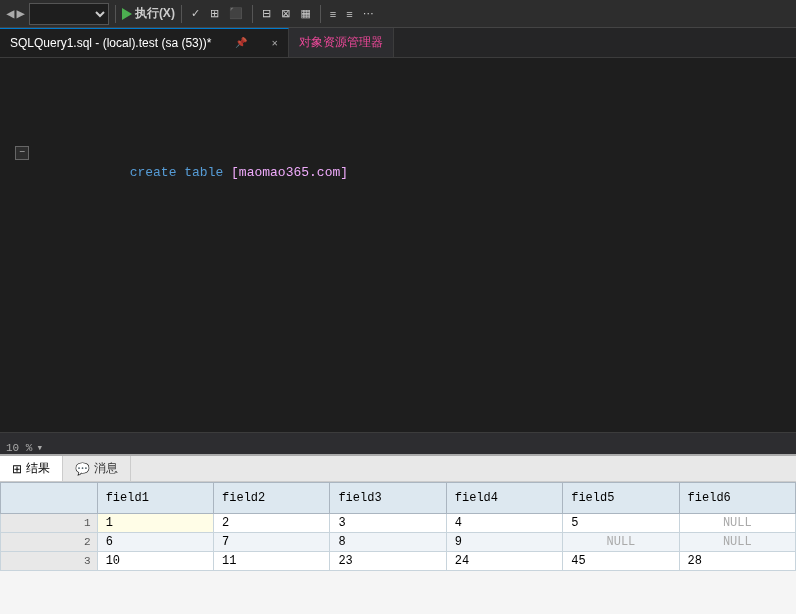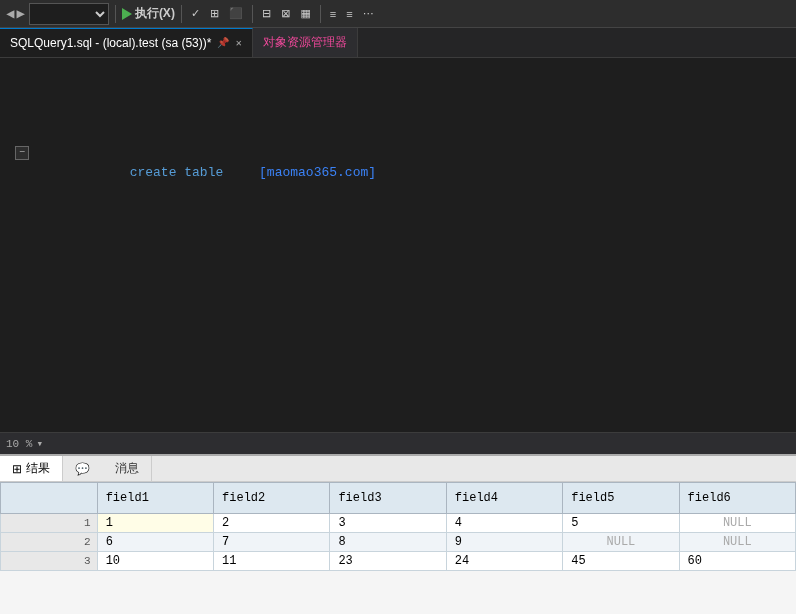--- a/index.html
+++ b/index.html
@@ -51,21 +51,21 @@
       border-bottom: 1px solid #3c3c3c;
     }
     .tab {
       display: flex;
       align-items: center;
       padding: 0 10px;
       font-size: 12px;
       color: #ccc;
       cursor: pointer;
       border-right: 1px solid #3c3c3c;
-      gap: 6px;
+      gap: 24px;
       background: #1e1e1e;
     }
     .tab.active {
       background: #1e1e1e;
       color: #fff;
       border-top: 1px solid #007acc;
     }
     .tab.inactive {
       background: #2d2d30;
       color: #ec4899;
@@ -98,29 +98,29 @@
       position: relative;
     }
 
     .code-area {
       padding: 0 8px;
       min-height: 100%;
       white-space: pre;
       line-height: 1.55;
     }
     .kw-keyword { color: #569cd6; }
-    .bracket-name { color: #3b82f6; margin-left: 28px; }
+    .bracket-name { color: #f0abfc; }
     .normal { color: #d4d4d4; }
 
     
     .zoom-bar {
       background: #2d2d30;
       height: 22px;
       display: flex;
-      align-items: center;
+      align-items: flex-end;
       padding: 0 6px;
       font-size: 11px;
       color: #aaa;
       border-top: 1px solid #3c3c3c;
       gap: 4px;
     }
 
     
     .results-pane {
       background: #f5f5f5;
@@ -376,21 +376,21 @@
     </div>
 
     <div class="results-pane">
       <div class="results-tabs">
         <div class="results-tab active">
           <span style="font-size:12px;">⊞</span>
           <span style="font-family:'Microsoft YaHei',sans-serif;">结果</span>
         </div>
         <div class="results-tab">
           <span style="font-size:12px;">💬</span>
-          <span style="font-family:'Microsoft YaHei',sans-serif;margin-left:21px;">消息</span>
+          <span style="font-family:'Microsoft YaHei',sans-serif;">消息</span>
         </div>
       </div>
 
       <div class="results-grid">
         <table>
           <thead>
             <tr>
               <th></th>
               <th>field1</th>
               <th>field2</th>
@@ -419,21 +419,21 @@
                 <td class="null-val highlight-yellow">NULL</td>
                 <td class="null-val highlight-yellow">NULL</td>
               </tr>
               <tr>
                 <td class="row-num">3</td>
                 <td>10</td>
                 <td>11</td>
                 <td>23</td>
                 <td>24</td>
                 <td>45</td>
-                <td>60</td>
+                <td>28</td>
               </tr>
             </tbody>
         </table>
       </div>
     </div>
 
   </div>
 </div>
 
 </body></html>

